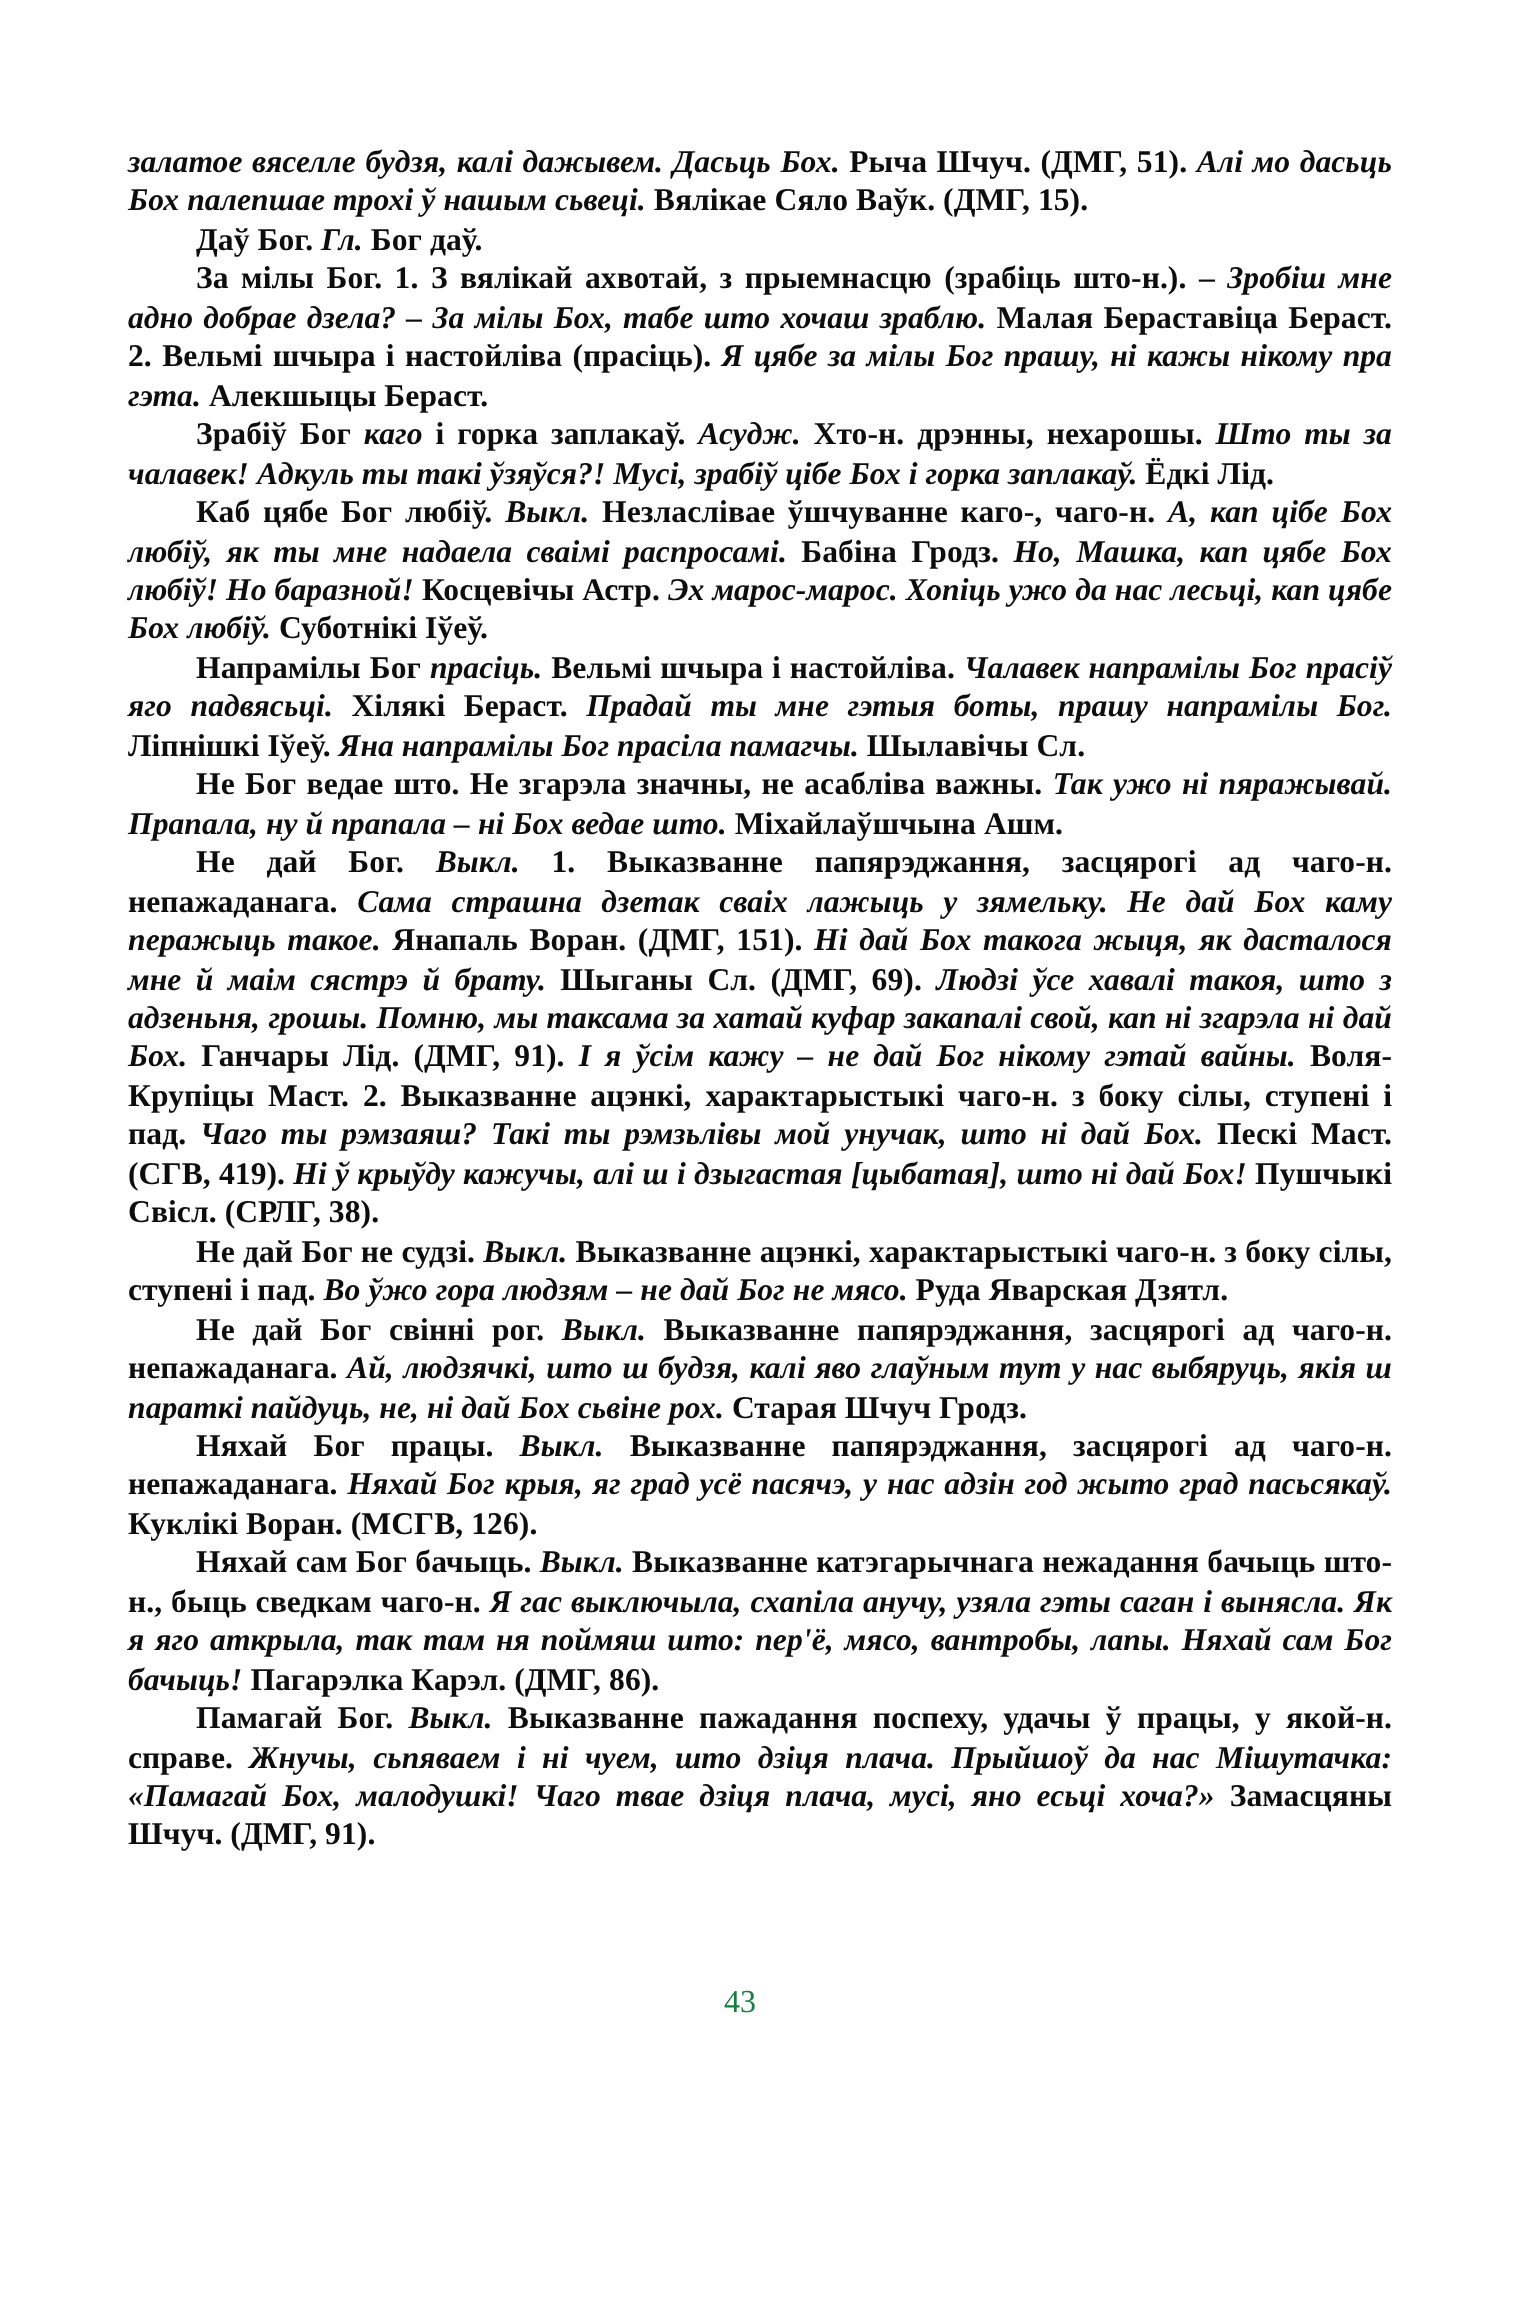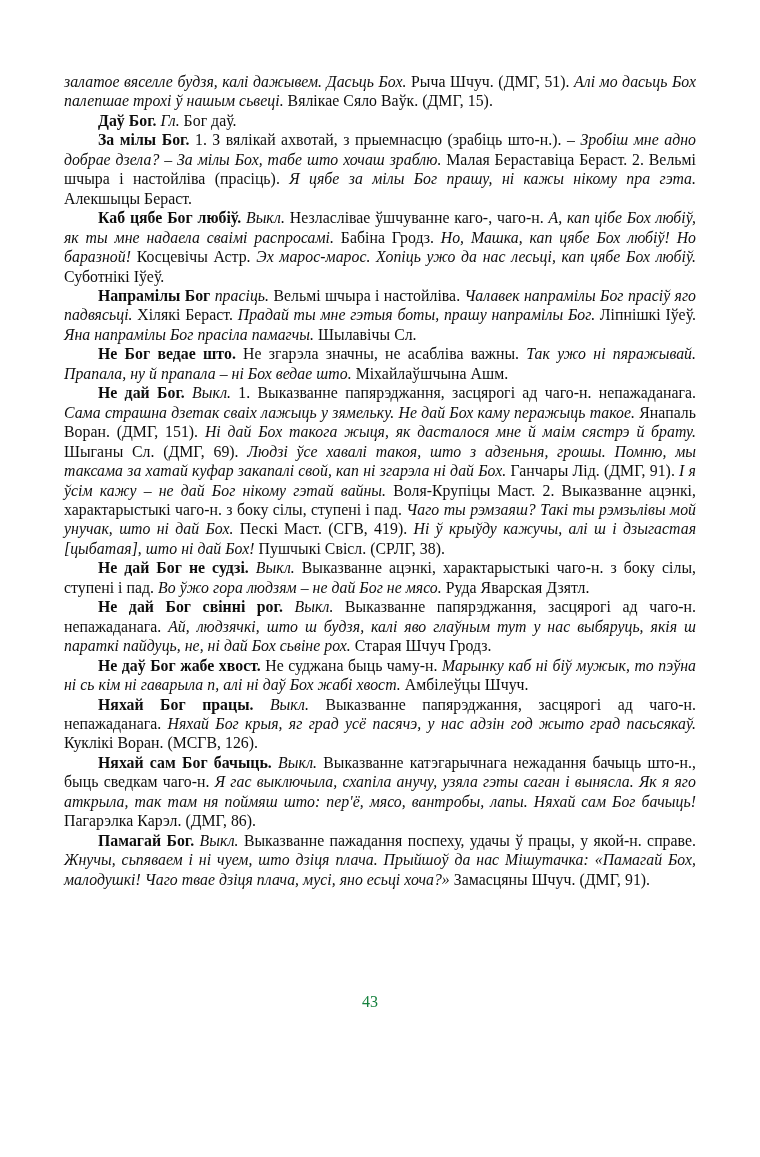--- a/index.html
+++ b/index.html
@@ -22,45 +22,45 @@
     font-size: 15.8px;
     line-height: 19.45px;
     text-align: justify;
     letter-spacing: 0.002em;
   }
   .text-body p {
     margin: 0; padding: 0;
     text-indent: 34px;
   }
   .text-body p:first-child { text-indent: 0; }
-  .r-n { font-weight: 400; font-style: normal; }
+  .r-n { font-weight: 700; font-style: normal; }
   .r-b { font-weight: 700; font-style: normal; }
-  .r-i { font-weight: 400; font-style: italic; }
+  .r-i { font-weight: 700; font-style: italic; }
   .page-number {
     position: absolute;
     left: 0; top: 993px;
     width: 740px;
     text-align: center;
     font-size: 16px;
     color: #15803d;
   }
 </style>
 </head>
 <body>
 
 <div class="page">
   <div class="text-body">
       <p><span class="r-i">залатое вяселле будзя, калі дажывем. Дасьць Бох. </span><span class="r-n">Рыча Шчуч. (ДМГ, 51). </span><span class="r-i">Алі мо дасьць Бох палепшае трохі ў нашым сьвеці. </span><span class="r-n">Вялікае Сяло Ваўк. (ДМГ, 15).</span></p>
       <p><span class="r-b">Даў Бог. </span><span class="r-i">Гл. </span><span class="r-n">Бог даў.</span></p>
       <p><span class="r-b">За мілы Бог. </span><span class="r-n">1. З вялікай ахвотай, з прыемнасцю (зрабіць што-н.). – </span><span class="r-i">Зробіш мне адно добрае дзела? – За мілы Бох, табе што хочаш зраблю. </span><span class="r-n">Малая Бераставіца Бераст. 2. Вельмі шчыра і настойліва (прасіць). </span><span class="r-i">Я цябе за мілы Бог прашу, ні кажы нікому пра гэта. </span><span class="r-n">Алекшыцы Бераст.</span></p>
+      <p><span class="r-b">Зрабіў Бог </span><span class="r-i">каго </span><span class="r-b">і горка заплакаў. </span><span class="r-i">Асудж. </span><span class="r-n">Хто-н. дрэнны, нехарошы. </span><span class="r-i">Што ты за чалавек! Адкуль ты такі ўзяўся?! Мусі, зрабіў цібе Бох і горка заплакаў. </span><span class="r-n">Ёдкі Лід.</span></p>
       <p><span class="r-b">Каб цябе Бог любіў. </span><span class="r-i">Выкл. </span><span class="r-n">Незласлівае ўшчуванне каго-, чаго-н. </span><span class="r-i">А, кап цібе Бох любіў, як ты мне надаела сваімі распросамі. </span><span class="r-n">Бабіна Гродз. </span><span class="r-i">Но, Машка, кап цябе Бох любіў! Но баразной! </span><span class="r-n">Косцевічы Астр. </span><span class="r-i">Эх марос-марос. Хопіць ужо да нас лесьці, кап цябе Бох любіў. </span><span class="r-n">Суботнікі Іўеў.</span></p>
       <p><span class="r-b">Напрамілы Бог </span><span class="r-i">прасіць. </span><span class="r-n">Вельмі шчыра і настойліва. </span><span class="r-i">Чалавек напрамілы Бог прасіў яго падвясьці. </span><span class="r-n">Хілякі Бераст. </span><span class="r-i">Прадай ты мне гэтыя боты, прашу напрамілы Бог. </span><span class="r-n">Ліпнішкі Іўеў. </span><span class="r-i">Яна напрамілы Бог прасіла памагчы. </span><span class="r-n">Шылавічы Сл.</span></p>
       <p><span class="r-b">Не Бог ведае што. </span><span class="r-n">Не згарэла значны, не асабліва важны. </span><span class="r-i">Так ужо ні пяражывай. Прапала, ну й прапала – ні Бох ведае што. </span><span class="r-n">Міхайлаўшчына Ашм.</span></p>
       <p><span class="r-b">Не дай Бог. </span><span class="r-i">Выкл. </span><span class="r-n">1. Выказванне папярэджання, засцярогі ад чаго-н. непажаданага. </span><span class="r-i">Сама страшна дзетак сваіх лажыць у зямельку. Не дай Бох каму перажыць такое. </span><span class="r-n">Янапаль Воран. (ДМГ, 151). </span><span class="r-i">Ні дай Бох такога жыця, як дасталося мне й маім сястрэ й брату. </span><span class="r-n">Шыганы Сл. (ДМГ, 69). </span><span class="r-i">Людзі ўсе хавалі такоя, што з адзеньня, грошы. Помню, мы таксама за хатай куфар закапалі свой, кап ні згарэла ні дай Бох. </span><span class="r-n">Ганчары Лід. (ДМГ, 91). </span><span class="r-i">І я ўсім кажу – не дай Бог нікому гэтай вайны. </span><span class="r-n">Воля-Крупіцы Маст. 2. Выказванне ацэнкі, характарыстыкі чаго-н. з боку сілы, ступені і пад. </span><span class="r-i">Чаго ты рэмзаяш? Такі ты рэмзьлівы мой унучак, што ні дай Бох. </span><span class="r-n">Пескі Маст. (СГВ, 419). </span><span class="r-i">Ні ў крыўду кажучы, алі ш і дзыгастая [цыбатая], што ні дай Бох! </span><span class="r-n">Пушчыкі Свісл. (СРЛГ, 38).</span></p>
       <p><span class="r-b">Не дай Бог не судзі. </span><span class="r-i">Выкл. </span><span class="r-n">Выказванне ацэнкі, характарыстыкі чаго-н. з боку сілы, ступені і пад. </span><span class="r-i">Во ўжо гора людзям – не дай Бог не мясо. </span><span class="r-n">Руда Яварская Дзятл.</span></p>
       <p><span class="r-b">Не дай Бог свінні рог. </span><span class="r-i">Выкл. </span><span class="r-n">Выказванне папярэджання, засцярогі ад чаго-н. непажаданага. </span><span class="r-i">Ай, людзячкі, што ш будзя, калі яво глаўным тут у нас выбяруць, якія ш параткі пайдуць, не, ні дай Бох сьвіне рох. </span><span class="r-n">Старая Шчуч Гродз.</span></p>
-      <p><span class="r-b">Не даў Бог жабе хвост. </span><span class="r-n">Не суджана быць чаму-н. </span><span class="r-i">Марынку каб ні біў мужык, то пэўна ні сь кім ні гаварыла п, алі ні даў Бох жабі хвост. </span><span class="r-n">Амбілеўцы Шчуч.</span></p>
       <p><span class="r-b">Няхай Бог працы. </span><span class="r-i">Выкл. </span><span class="r-n">Выказванне папярэджання, засцярогі ад чаго-н. непажаданага. </span><span class="r-i">Няхай Бог крыя, яг град усё пасячэ, у нас адзін год жыто град пасьсякаў. </span><span class="r-n">Куклікі Воран. (МСГВ, 126).</span></p>
       <p><span class="r-b">Няхай сам Бог бачыць. </span><span class="r-i">Выкл. </span><span class="r-n">Выказванне катэгарычнага нежадання бачыць што-н., быць сведкам чаго-н. </span><span class="r-i">Я гас выключыла, схапіла анучу, узяла гэты саган і вынясла. Як я яго аткрыла, так там ня поймяш што: пер'ё, мясо, вантробы, лапы. Няхай сам Бог бачыць! </span><span class="r-n">Пагарэлка Карэл. (ДМГ, 86).</span></p>
       <p><span class="r-b">Памагай Бог. </span><span class="r-i">Выкл. </span><span class="r-n">Выказванне пажадання поспеху, удачы ў працы, у якой-н. справе. </span><span class="r-i">Жнучы, сьпяваем і ні чуем, што дзіця плача. Прыйшоў да нас Мішутачка: «Памагай Бох, малодушкі! Чаго твае дзіця плача, мусі, яно есьці хоча?» </span><span class="r-n">Замасцяны Шчуч. (ДМГ, 91).</span></p>
     </div>
   <div class="page-number">43</div>
 </div>
 
 </body></html>

